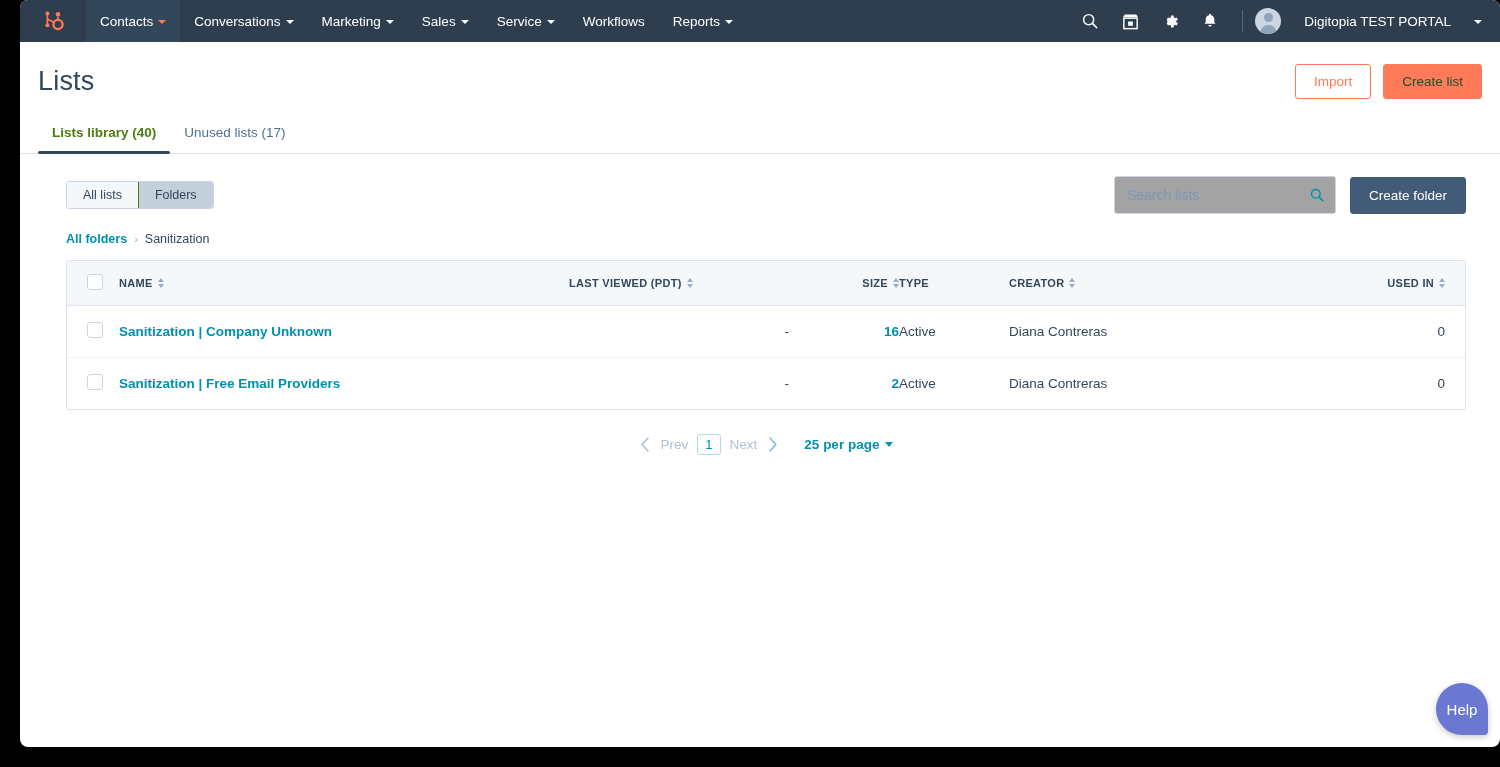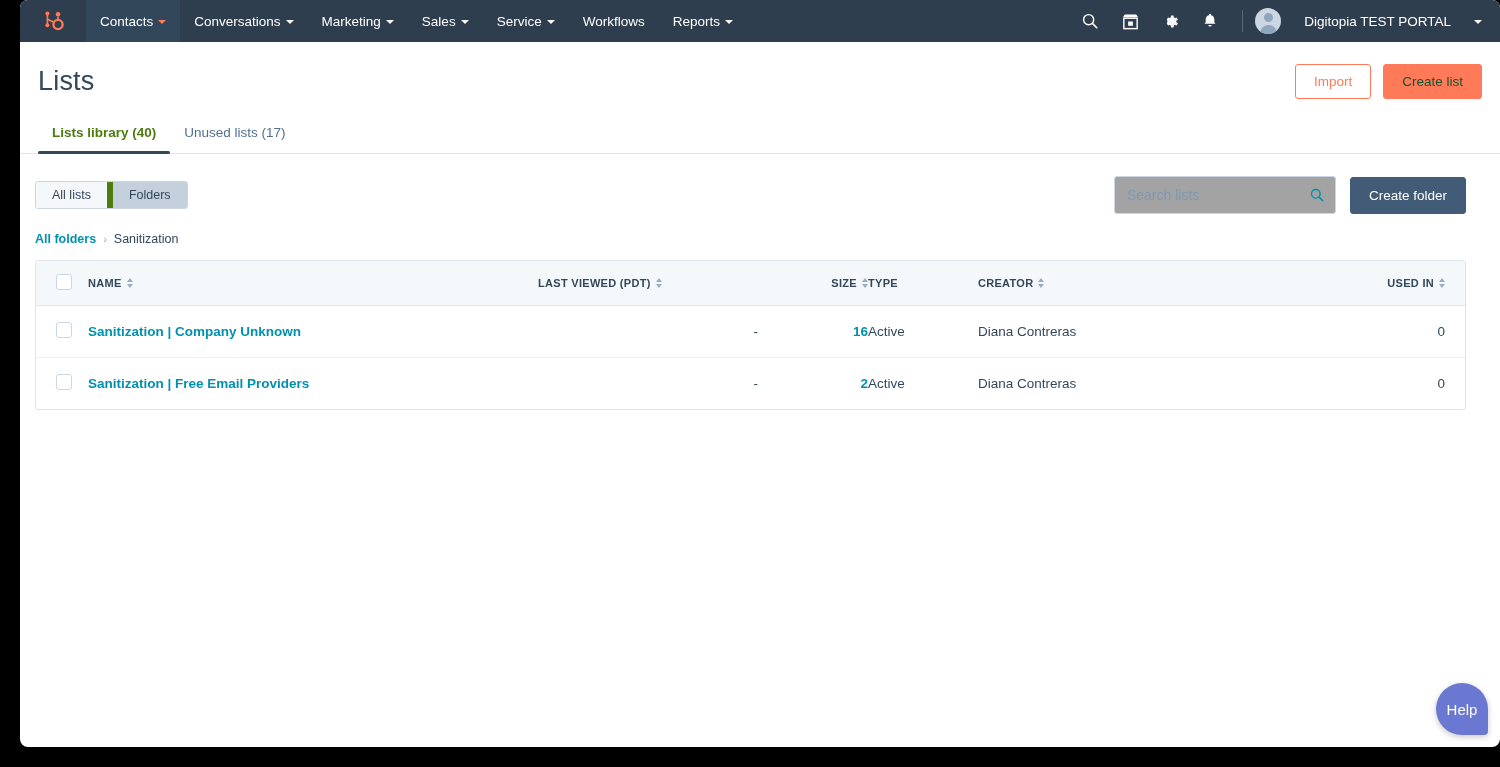--- a/index.html
+++ b/index.html
@@ -118,33 +118,33 @@
     font-size: 13.5px; color: #516f90; padding: 10px 14px 13px 14px;
     cursor: pointer; position: relative;
   }
   .tab.active { color: #4d7c0f; font-weight: 600; }
   .tab.active::after {
     content: ""; position: absolute; left: 0; right: 0; bottom: -1px;
     height: 3px; background: #33475b; border-radius: 2px;
   }
 
   
-  .page-body { padding: 22px 34px 0 15px; background: #ffffff; }
+  .page-body { padding: 22px 34px 0 46px; background: #ffffff; }
   .controls-row {
     display: flex; align-items: center; justify-content: space-between;
   }
   .segmented {
     display: inline-flex;
     border: 1px solid #cbd6e2; border-radius: 3px; overflow: hidden;
   }
   .seg-btn {
     font-size: 12.5px; color: #33475b; padding: 6px 16px;
     background: #f5f8fa; cursor: pointer;
   }
-  .seg-btn + .seg-btn { border-left: 6px solid #4d7c0f; }
+  .seg-btn + .seg-btn { border-left: 1px solid #4d7c0f; }
   .seg-btn.active { background: #c3cfdb; }
 
   .search-area { display: flex; align-items: center; gap: 14px; }
   .search-box {
     width: 222px; position: relative;
     background: #a3a3a3; border: 1px solid #cbd6e2; border-radius: 3px;
   }
   .search-box input {
     width: 100%; border: none; outline: none; background: transparent;
     font-size: 14px; color: #33475b; padding: 10px 34px 10px 12px;
@@ -460,17 +460,36 @@
               <span class="link-teal link-name">2</span>
             </td>
             <td class="col-type">Active</td>
             <td class="col-creator">Diana Contreras</td>
             <td class="col-usedin">0</td>
           </tr>
         </tbody>
       </table>
     </div>
 
+    <div class="pagination">
+      <span class="pg-chevron">
+        <svg width="13" height="17" viewBox="0 0 13 17">
+          <polyline points="9,2 3,8.5 9,15" fill="none" stroke="#b0c1d4" stroke-width="1.6" stroke-linecap="round" stroke-linejoin="round"></polyline>
+        </svg>
+      </span>
+      <span class="pg-text">Prev</span>
+      <span class="pg-page">1</span>
+      <span class="pg-text">Next</span>
+      <span class="pg-chevron">
+        <svg width="13" height="17" viewBox="0 0 13 17">
+          <polyline points="4,2 10,8.5 4,15" fill="none" stroke="#7fc2d4" stroke-width="1.6" stroke-linecap="round" stroke-linejoin="round"></polyline>
+        </svg>
+      </span>
+      <span class="per-page">
+        <span>25 per page</span>
+        <span class="per-caret"></span>
+      </span>
+    </div>
 
   </div>
 
   <div class="help-btn">Help</div>
 </div>
 
 </body></html>

